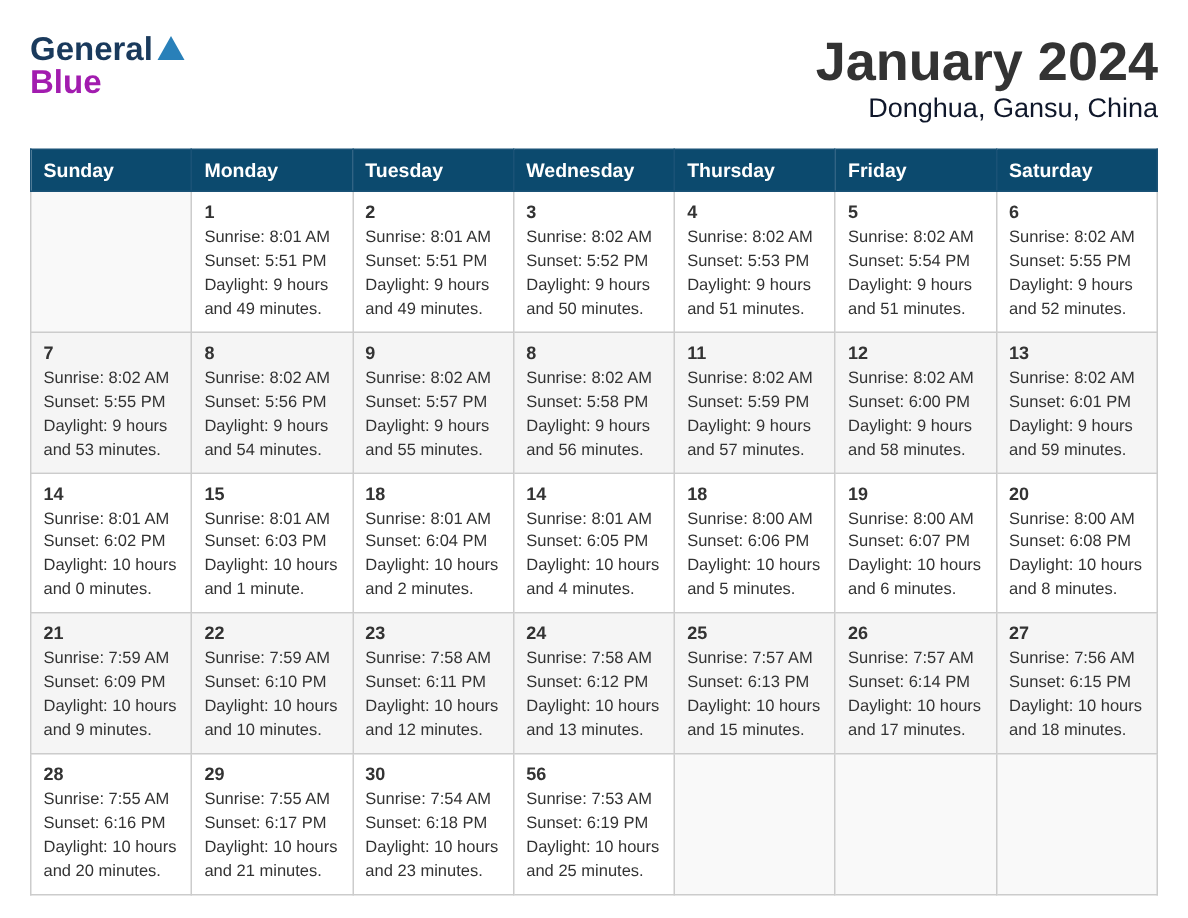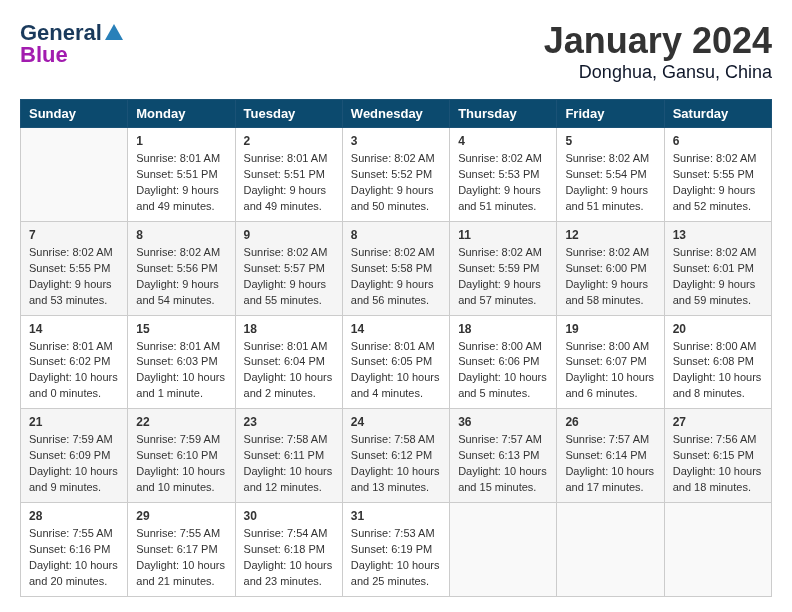--- a/index.html
+++ b/index.html
@@ -251,21 +251,21 @@
 Sunset: 6:11 PM
 Daylight: 10 hours and 12 minutes.</div>
         </td>
         <td>
           <div class="day-number">24</div>
           <div class="day-info" style="white-space: pre-line;">Sunrise: 7:58 AM
 Sunset: 6:12 PM
 Daylight: 10 hours and 13 minutes.</div>
         </td>
         <td>
-          <div class="day-number">36</div>
+          <div class="day-number">25</div>
           <div class="day-info" style="white-space: pre-line;">Sunrise: 7:57 AM
 Sunset: 6:13 PM
 Daylight: 10 hours and 15 minutes.</div>
         </td>
         <td>
           <div class="day-number">26</div>
           <div class="day-info" style="white-space: pre-line;">Sunrise: 7:57 AM
 Sunset: 6:14 PM
 Daylight: 10 hours and 17 minutes.</div>
         </td>
@@ -289,21 +289,21 @@
 Sunset: 6:17 PM
 Daylight: 10 hours and 21 minutes.</div>
         </td>
         <td>
           <div class="day-number">30</div>
           <div class="day-info" style="white-space: pre-line;">Sunrise: 7:54 AM
 Sunset: 6:18 PM
 Daylight: 10 hours and 23 minutes.</div>
         </td>
         <td>
-          <div class="day-number">31</div>
+          <div class="day-number">56</div>
           <div class="day-info" style="white-space: pre-line;">Sunrise: 7:53 AM
 Sunset: 6:19 PM
 Daylight: 10 hours and 25 minutes.</div>
         </td>
         <td class="empty-cell"></td>
         <td class="empty-cell"></td>
         <td class="empty-cell"></td>
       </tr>
     </tbody>
 </table>

